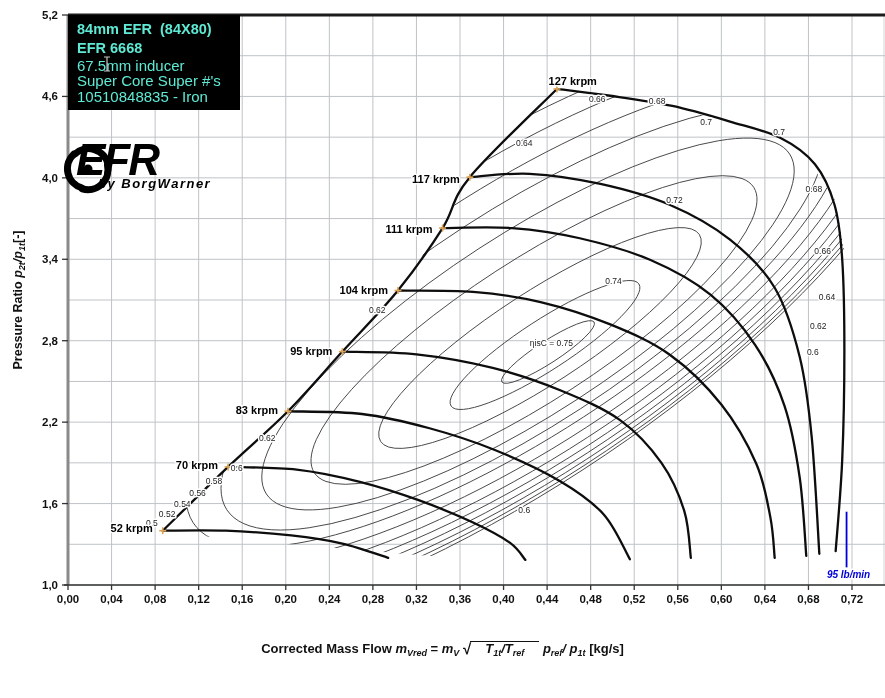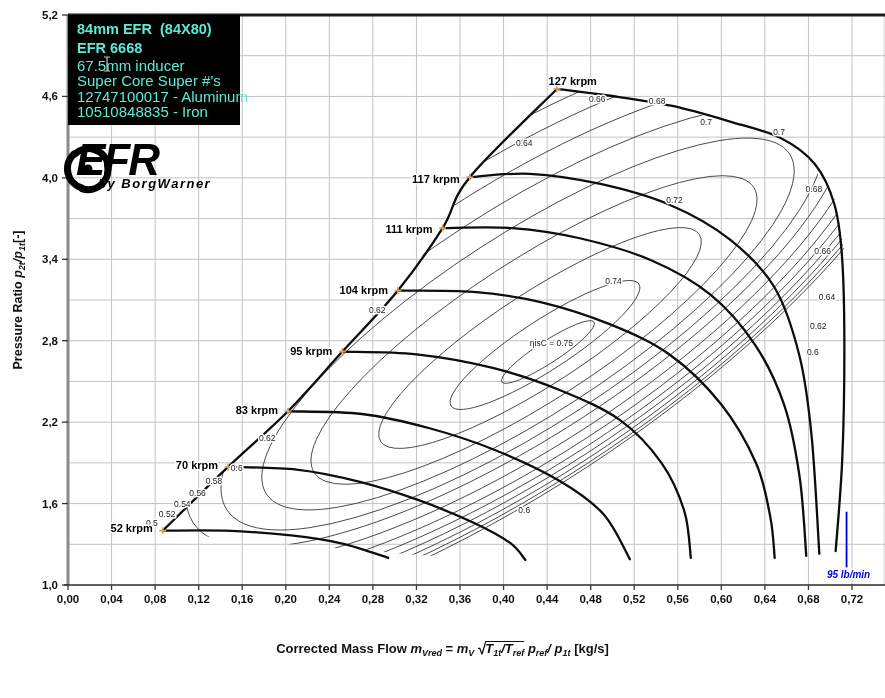--- a/index.html
+++ b/index.html
@@ -16,21 +16,21 @@
        letter-spacing:-2px;}
   .byline{font-weight:bold;font-style:italic;font-size:13px;letter-spacing:1.5px;color:#000;
           margin-top:-4px;margin-left:22px;}
   .xtitle{position:absolute;left:0;top:640px;width:885px;text-align:center;font-size:13px;color:#111;}
   .ytitle{position:absolute;left:-149px;top:290px;width:340px;height:20px;text-align:center;
           transform:rotate(-90deg);font-size:12.5px;color:#111;}
   .s-b{font-weight:700;}
   .s-bi{font-weight:700;font-style:italic;}
   .s-sb{font-weight:700;font-style:italic;font-size:9px;vertical-align:-3px;}
   .s-rad{font-weight:700;font-size:15px;vertical-align:-1px;margin-right:-1px;}
-  .ov{border-top:1.3px solid #111;padding:0 0;display:inline-block;line-height:1.05;}
+  .ov{border-top:1.3px solid #111;padding:0 15px;display:inline-block;line-height:1.05;}
   .ov .s-bi,.ov .s-sb{border:none;}
   .ibeam{position:absolute;left:102px;top:56px;}
 </style>
 </head>
 <body>
 
 <div class="canvas">
 
   <svg id="map" width="885" height="698" viewBox="0 0 885 698">
       <g stroke="#bfc3c7" stroke-width="1">
@@ -211,21 +211,20 @@
       <text text-anchor="end" font-size="11" font-weight="bold" fill="#000" stroke="#fff" stroke-width="3" paint-order="stroke" stroke-linejoin="round" x="432.5777777777777" y="233.0714285714286">111 krpm</text>
       <text text-anchor="end" font-size="11" font-weight="bold" fill="#000" stroke="#fff" stroke-width="3" paint-order="stroke" stroke-linejoin="round" x="459.8" y="183.17857142857144">117 krpm</text>
       <text text-anchor="end" font-size="11" font-weight="bold" fill="#000" stroke="#fff" stroke-width="3" paint-order="stroke" stroke-linejoin="round" x="596.9111111111112" y="84.96428571428567">127 krpm</text>
     </svg>
 
   <div class="titlebox">
     <div class="tb1">84mm EFR  (84X80)</div>
     <div class="tb1">EFR 6668</div>
     <div class="tb2">67.5mm inducer</div>
     <div class="tb2">Super Core Super #'s</div>
-    <div class="tb2">12747100017 - Aluminum</div>
     <div class="tb2">10510848835 - Iron</div>
   </div>
 
   <div class="ibeam">
     <svg width="10" height="16" viewBox="0 0 10 16">
       <path d="M2,1 H8 M5,1 V15 M2,15 H8" stroke="#c4c4c4" stroke-width="1.2" fill="none"></path>
     </svg>
   </div>
 
   <div class="logo">

